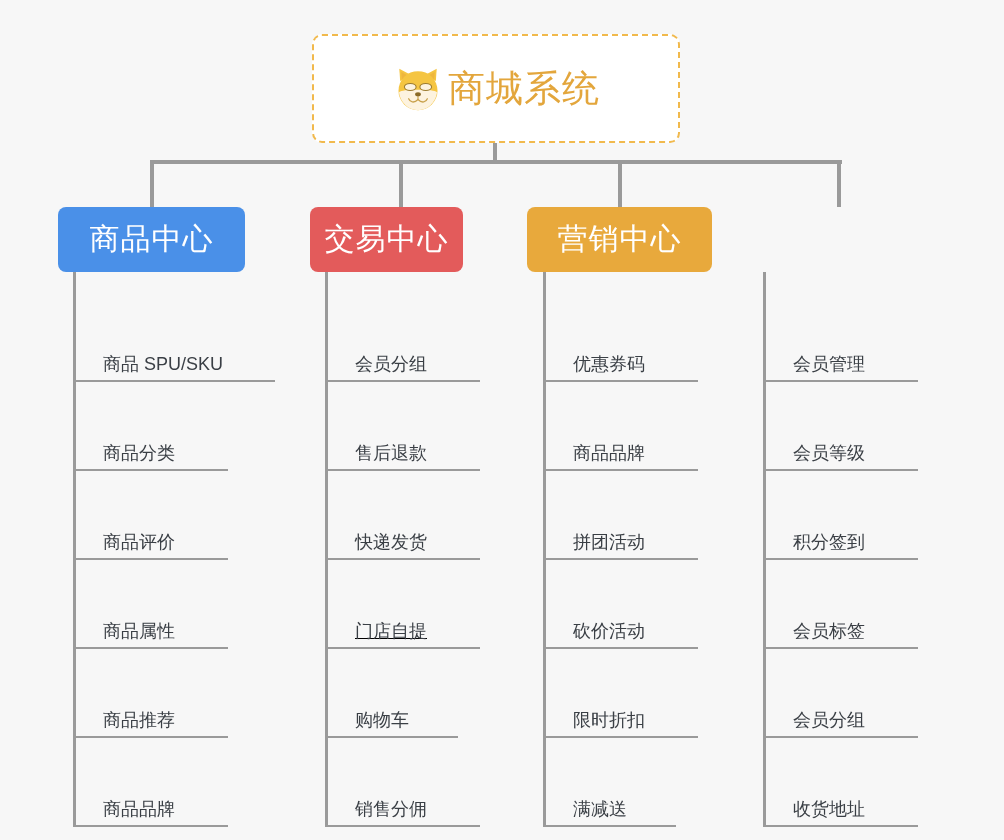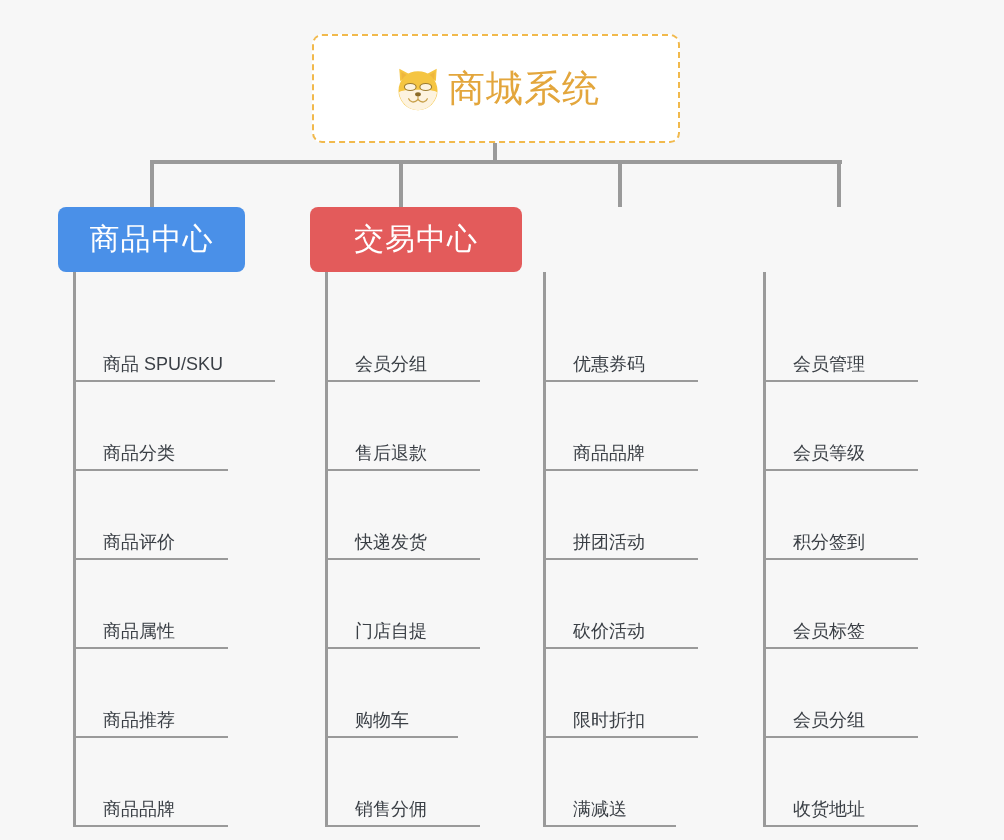--- a/index.html
+++ b/index.html
@@ -133,45 +133,48 @@
         <span class="leaf-label">商品属性</span>
       </div>
       <div class="leaf-item" style="top: 404px; width: 155px;">
         <span class="leaf-label">商品推荐</span>
       </div>
       <div class="leaf-item" style="top: 493px; width: 155px;">
         <span class="leaf-label">商品品牌</span>
       </div>
     </div>
     <div class="conn conn-drop" style="left: 399px;"></div>
-    <div class="cat-box" style="left: 310px; width: 212px; top: 207px; background: rgb(227, 91, 91);">
+    <div class="cat-box" style="left: 310px; width: 153px; top: 207px; background: rgb(227, 91, 91);">
       <span>交易中心</span>
     </div>
     <div class="leaf-col" style="left: 325px;">
       <div class="leaf-trunk" style="height: 555px;"></div>
       <div class="leaf-item" style="top: 48px; width: 155px;">
         <span class="leaf-label">会员分组</span>
       </div>
       <div class="leaf-item" style="top: 137px; width: 155px;">
         <span class="leaf-label">售后退款</span>
       </div>
       <div class="leaf-item" style="top: 226px; width: 155px;">
         <span class="leaf-label">快递发货</span>
       </div>
-      <div class="leaf-item" style="top: 315px; width: 155px;">
+      <div class="leaf-item" style="top: 315px; width: 155px; text-decoration: underline;">
         <span class="leaf-label">门店自提</span>
       </div>
       <div class="leaf-item" style="top: 404px; width: 133px;">
         <span class="leaf-label">购物车</span>
       </div>
       <div class="leaf-item" style="top: 493px; width: 155px;">
         <span class="leaf-label">销售分佣</span>
       </div>
     </div>
     <div class="conn conn-drop" style="left: 618px;"></div>
+    <div class="cat-box" style="left: 527px; width: 185px; top: 207px; background: rgb(232, 169, 60);">
+      <span>营销中心</span>
+    </div>
     <div class="leaf-col" style="left: 543px;">
       <div class="leaf-trunk" style="height: 555px;"></div>
       <div class="leaf-item" style="top: 48px; width: 155px;">
         <span class="leaf-label">优惠券码</span>
       </div>
       <div class="leaf-item" style="top: 137px; width: 155px;">
         <span class="leaf-label">商品品牌</span>
       </div>
       <div class="leaf-item" style="top: 226px; width: 155px;">
         <span class="leaf-label">拼团活动</span>

